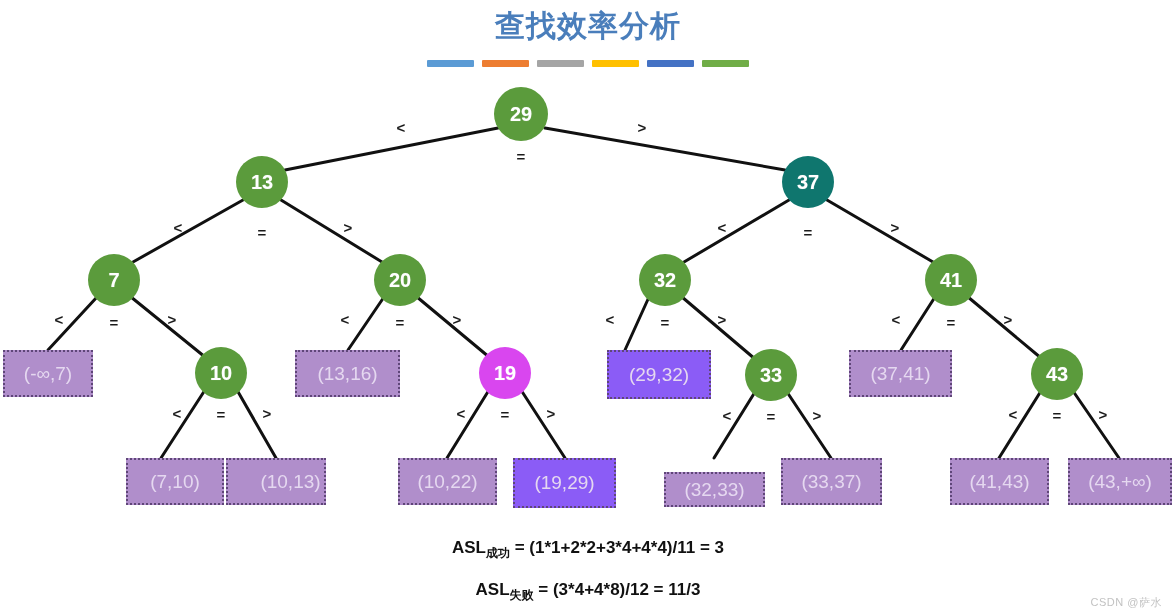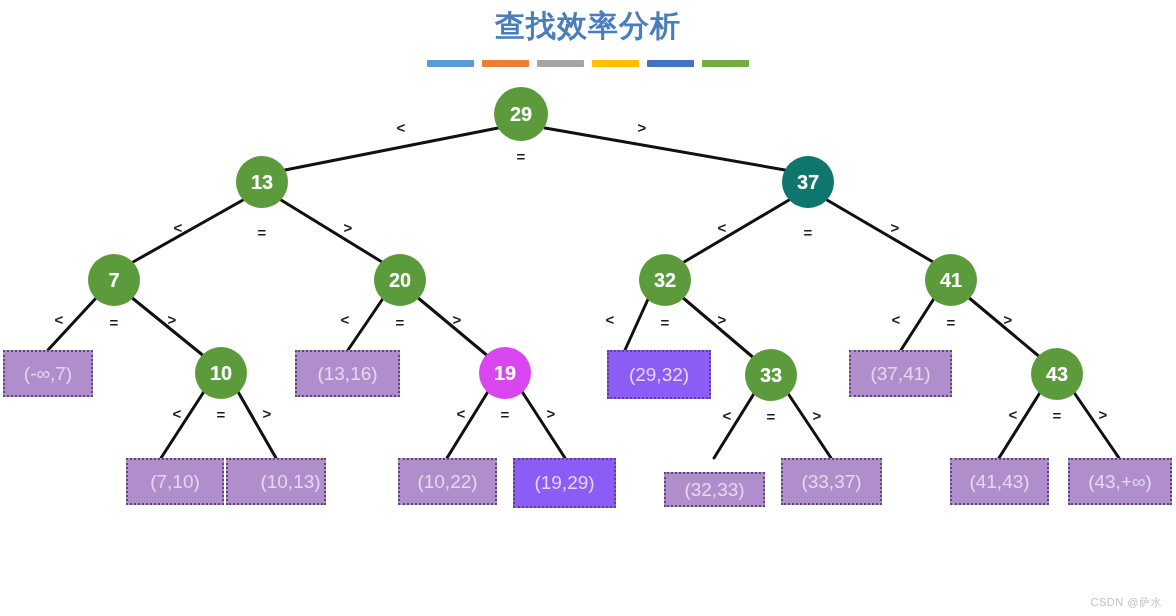--- a/index.html
+++ b/index.html
@@ -221,15 +221,17 @@
       <div class="edge-label" style="left: 505px; top: 414px;">=</div>
       <div class="edge-label" style="left: 551px; top: 413px;">&gt;</div>
       <div class="edge-label" style="left: 727px; top: 415px;">&lt;</div>
       <div class="edge-label" style="left: 771px; top: 416px;">=</div>
       <div class="edge-label" style="left: 817px; top: 415px;">&gt;</div>
       <div class="edge-label" style="left: 1013px; top: 414px;">&lt;</div>
       <div class="edge-label" style="left: 1057px; top: 415px;">=</div>
       <div class="edge-label" style="left: 1103px; top: 414px;">&gt;</div>
     </div>
 
+  <div class="formula" id="formula-0" style="top:538px;"><span>ASL</span><sub>成功</sub><span> = (1*1+2*2+3*4+4*4)/11 = 3</span></div>
+  <div class="formula" id="formula-1" style="top:580px;"><span>ASL</span><sub>失败</sub><span> = (3*4+4*8)/12 = 11/3</span></div>
 
   <div class="watermark">CSDN @萨水</div>
 </div>
 
 </body></html>

